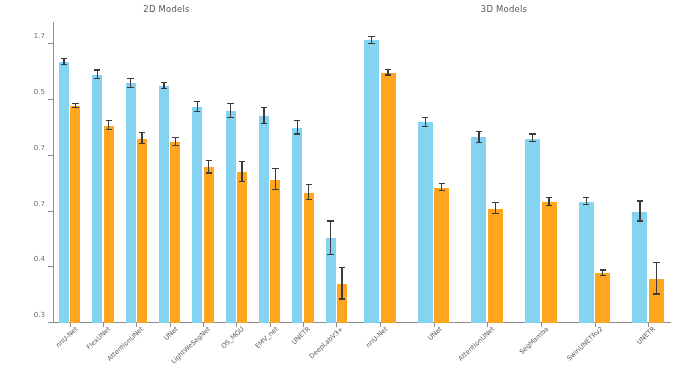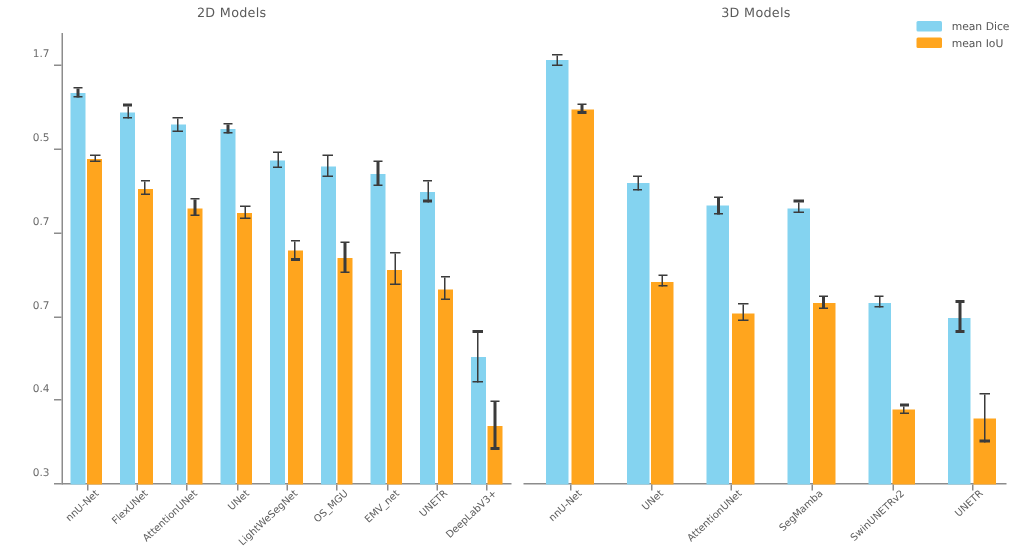--- a/index.html
+++ b/index.html
@@ -4,21 +4,21 @@
 <style>
   html,body{margin:0;padding:0;}
   body{
     width:683px;height:371px;background:#ffffff;
     font-family:"DejaVu Sans", sans-serif;
     color:#4a4a4a;overflow:hidden;position:relative;
   }
   .figure{position:absolute;left:0;top:0;width:683px;height:371px;}
 
   .panel{position:absolute;top:0;height:371px;}
-  #panel2d{left:4px;width:345px;}
+  #panel2d{left:16px;width:345px;}
   #panel3d{left:345px;width:338px;}
 
   .panel-title{
     position:absolute;top:4px;left:0;width:100%;
     text-align:center;font-size:8.5px;color:#5a5a5a;
     letter-spacing:.2px;
   }
   #panel2d .panel-title{left:-22px;}
   #panel3d .panel-title{left:-10px;}
 
@@ -245,24 +245,14 @@
         <div class="cap" style="left: 283.717px; bottom: 101.448px; width: 6.4px;"></div>
         <div class="bar iou" title="UNETR mean IoU: 0.479" style="left: 295.917px; width: 15px; height: 44.0352px;"></div>
         <div class="err" style="left: 302.817px; bottom: 28.4278px; height: 31.2148px;"></div>
         <div class="cap" style="left: 300.217px; bottom: 59.6426px; width: 6.4px;"></div>
         <div class="cap" style="left: 300.217px; bottom: 28.4278px; width: 6.4px;"></div>
         <div class="xtick" style="left: 295.167px;"></div>
         <div class="xlabel" style="left: 276.167px; transform-origin: right top;">UNETR</div>
       </div>
   </div>
 
-  <div class="legend">
-    <div class="legend-row">
-      <span class="swatch sw-dice"></span>
-      <span>mean Dice</span>
-    </div>
-    <div class="legend-row">
-      <span class="swatch sw-iou"></span>
-      <span>mean IoU</span>
-    </div>
-  </div>
 
 </div>
 
 </body></html>

